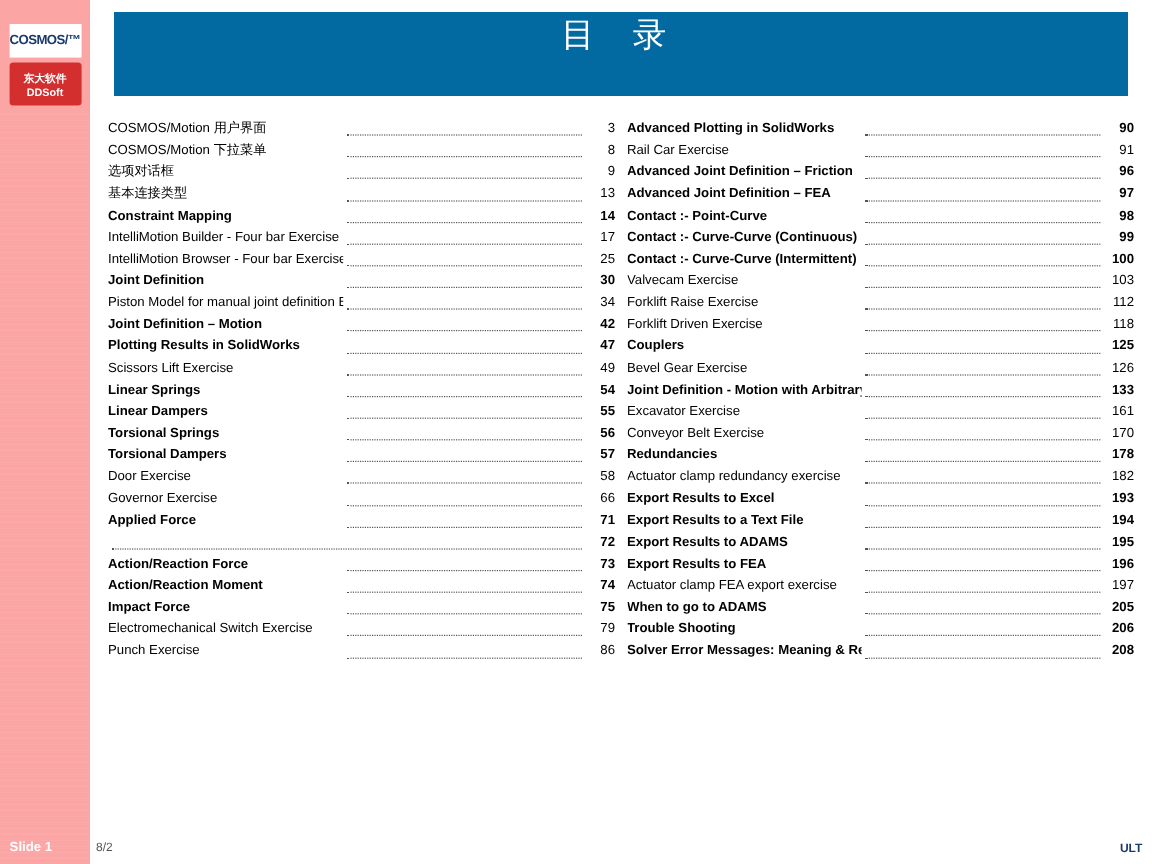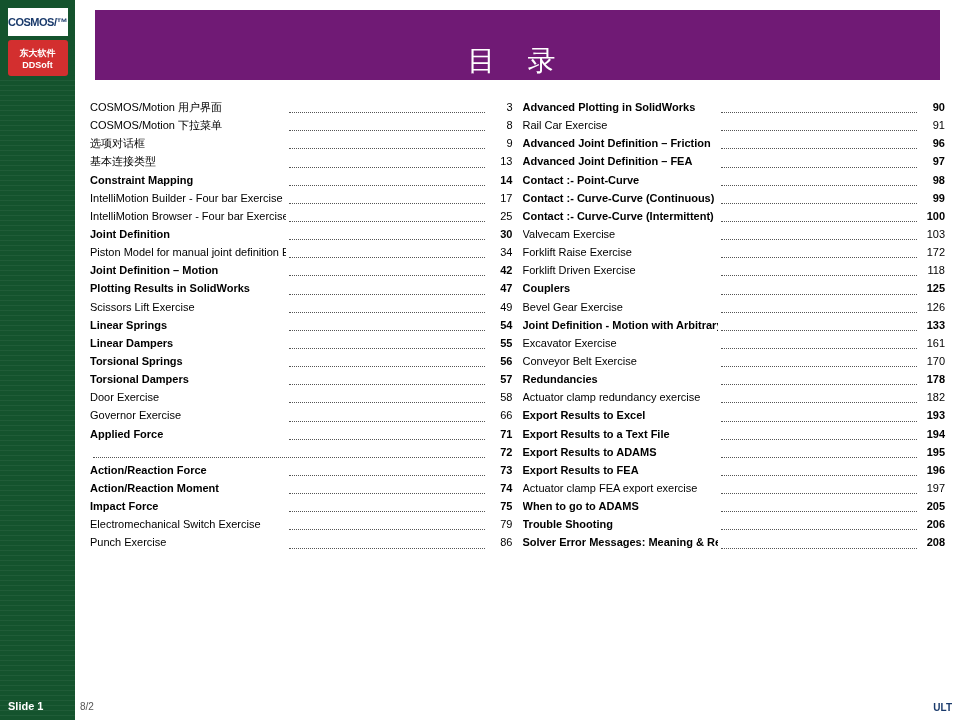--- a/index.html
+++ b/index.html
@@ -12,25 +12,25 @@
       position: relative;
     }
 
     
     .sidebar {
       position: absolute;
       left: 0;
       top: 0;
       width: 75px;
       height: 720px;
-      background: #14532d;
+      background: #fca5a5;
       display: flex;
       flex-direction: column;
       align-items: center;
-      padding-top: 8px;
+      padding-top: 20px;
     }
 
     .logo-cosmos {
       background: #fff;
       width: 60px;
       height: 28px;
       display: flex;
       align-items: center;
       justify-content: center;
       margin-bottom: 4px;
@@ -102,24 +102,24 @@
       position: absolute;
       left: 75px;
       top: 0;
       width: 885px;
       height: 720px;
       background: #fff;
     }
 
     
     .title-bar {
-      background: #701a75;
+      background: #0369a1;
       height: 70px;
       display: flex;
-      align-items: flex-end;
+      align-items: flex-start;
       justify-content: center;
       margin: 10px 20px 0 20px;
     }
     .title-bar h1 {
       color: #fff;
       font-size: 28px;
       font-weight: normal;
       letter-spacing: 12px;
     }
 
@@ -357,21 +357,21 @@
           <span class="toc-page">100</span>
         </div>
         <div class="toc-entry">
           <span class="toc-title">Valvecam Exercise</span>
           <span class="toc-dots"></span>
           <span class="toc-page">103</span>
         </div>
         <div class="toc-entry">
           <span class="toc-title">Forklift Raise Exercise</span>
           <span class="toc-dots"></span>
-          <span class="toc-page">172</span>
+          <span class="toc-page">112</span>
         </div>
         <div class="toc-entry">
           <span class="toc-title">Forklift Driven Exercise</span>
           <span class="toc-dots"></span>
           <span class="toc-page">118</span>
         </div>
         <div class="toc-entry bold">
           <span class="toc-title">Couplers</span>
           <span class="toc-dots"></span>
           <span class="toc-page">125</span>

